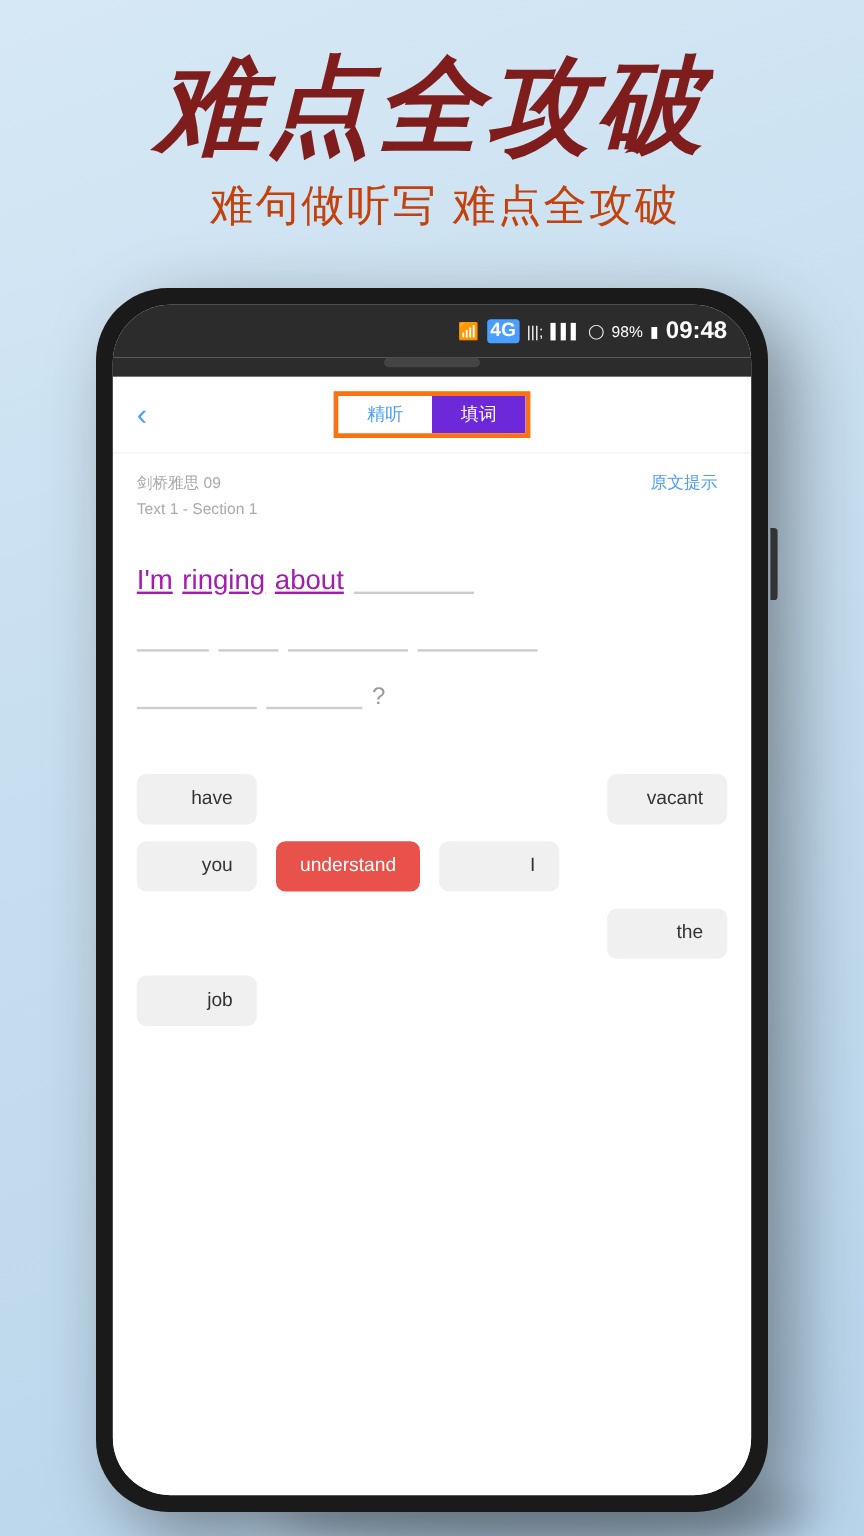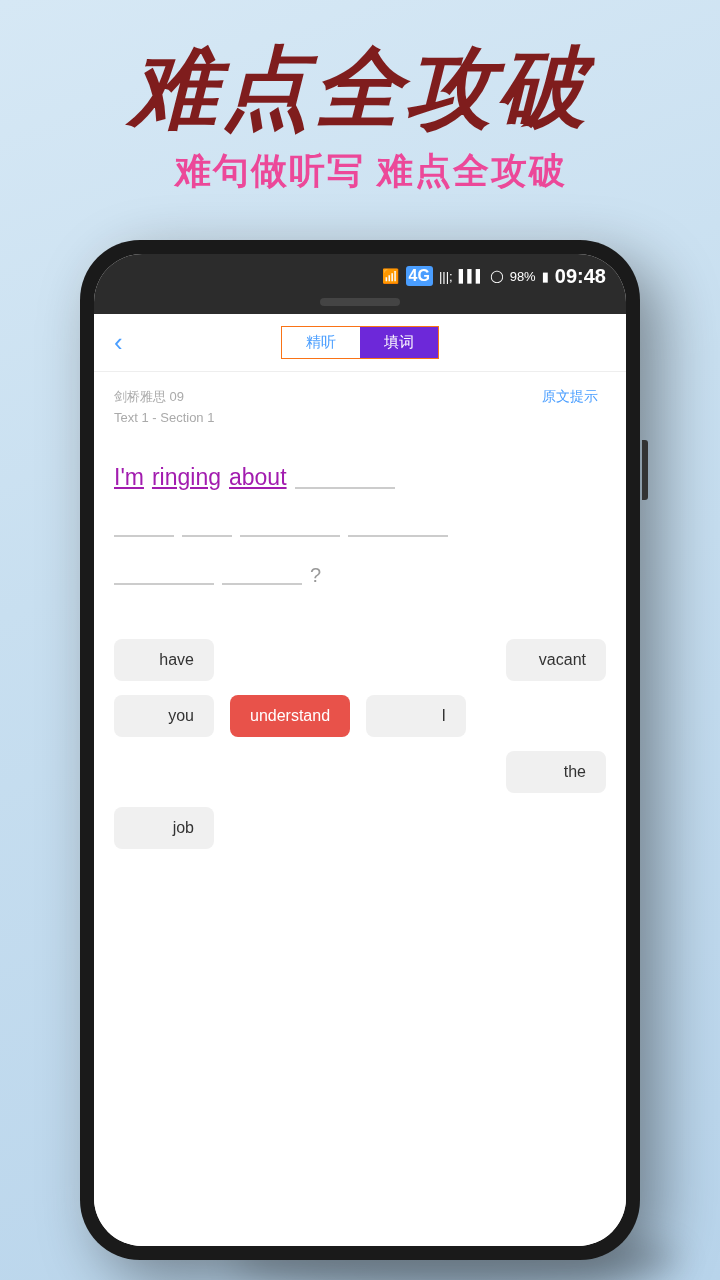--- a/index.html
+++ b/index.html
@@ -27,22 +27,22 @@
       font-size: 88px;
       font-weight: 800;
       color: #7f1d1d;
       letter-spacing: 4px;
       line-height: 1.1;
       font-style: italic;
     }
 
     .hero-subtitle {
       font-size: 36px;
-      font-weight: 700;
-      color: #ec4899;
+      font-weight: 400;
+      color: #c2410c;
       margin-top: 10px;
       letter-spacing: 2px;
       padding-left: 22px;
     }
 
     
     .phone-wrapper {
       position: absolute;
       top: 240px;
       left: 50%;
@@ -164,21 +164,21 @@
     .back-btn {
       position: absolute;
       left: 20px;
       color: #4a9eff;
       font-size: 22px;
       cursor: pointer;
     }
 
     .tab-group {
       display: flex;
-      border: 1px solid #f97316;
+      border: 4px solid #f97316;
       border-radius: 0;
       overflow: hidden;
     }
 
     .tab {
       padding: 6px 24px;
       font-size: 15px;
       cursor: pointer;
     }
 

